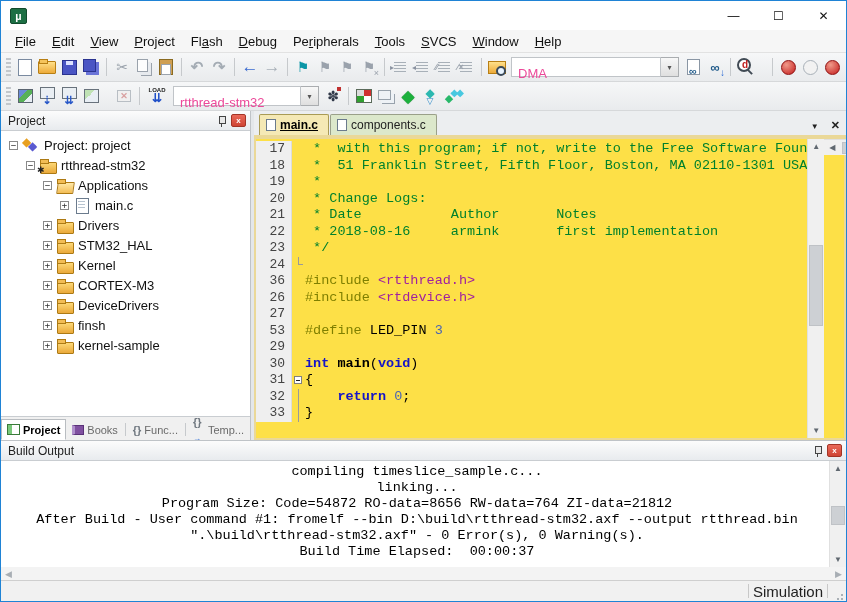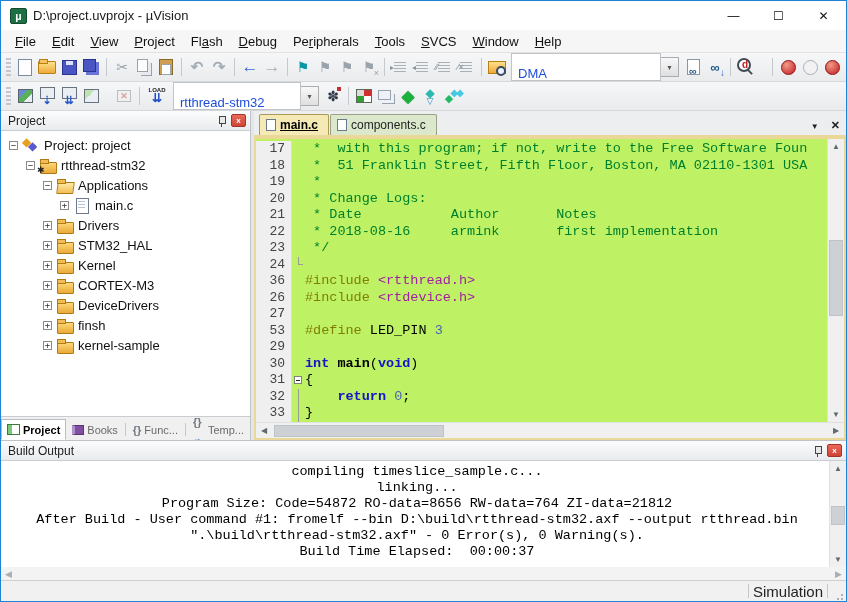--- a/index.html
+++ b/index.html
@@ -18,21 +18,21 @@
   .menu-item{font-size:13px;color:#111;padding:2px 8px;}
   .menu-item u{text-decoration:underline;}
 
   
   .toolbar{height:29px;background:linear-gradient(#f6f7f8,#e9ebed);display:flex;align-items:center;padding-left:2px;flex:0 0 auto;border-bottom:1px solid #d6d8da;overflow:hidden;white-space:nowrap;}
   .grip{width:5px;height:18px;margin:0 3px;background:repeating-linear-gradient(to bottom,#c3c7cb 0 2px,transparent 2px 4px);flex:0 0 auto;}
   .sep{width:1px;height:18px;background:#c6c9cc;margin:0 4px;flex:0 0 auto;}
   .tb-icon{width:22px;height:22px;position:relative;display:flex;align-items:center;justify-content:center;flex:0 0 auto;font-size:13px;}
   .tb-icon.caret{width:11px;font-size:8px;color:#444;}
   .combo{display:flex;align-items:center;margin:0 3px;flex:0 0 auto;}
-  .combo-field{background:#fff;border:1px solid #c0c4c8;height:28px;font-size:13px;padding:13px 6px 0;color:#1d4ed8;display:flex;align-items:center;}
+  .combo-field{background:#fff;border:1px solid #c0c4c8;height:20px;font-size:13px;padding:13px 6px 0;color:#ec4899;display:flex;align-items:center;}
   .combo-btn{width:18px;height:20px;background:linear-gradient(#f8f8f8,#dfdfdf);border:1px solid #aaadb0;border-left:none;display:flex;align-items:center;justify-content:center;font-size:8px;color:#555;}
 
   
   .new-file::before{content:"";width:12px;height:15px;background:#fff;border:1px solid #7a8aa0;}
   .open-file::before{content:"";width:16px;height:11px;background:linear-gradient(#ffe08a,#edab3a);border:1px solid #b87f14;border-radius:1px;}
   .open-file::after{content:"";position:absolute;top:3px;left:3px;width:7px;height:3px;background:#f5c45c;border:1px solid #b87f14;}
   .save::before,.save-all::before{content:"";width:13px;height:13px;background:#4a55c4;border:1px solid #2a3390;}
   .save::after{content:"";position:absolute;width:7px;height:4px;background:#dde2ff;top:5px;}
   .save-all::before{width:11px;height:11px;box-shadow:3px 3px 0 #6a74d8;margin:-3px 0 0 -3px;}
   .cut::before{content:"✂";color:#9aa2ac;font-size:14px;}
@@ -123,21 +123,21 @@
   .editor{flex:1 1 auto;display:flex;flex-direction:column;min-width:0;background:#eceef0;}
   .tabbar{height:24px;display:flex;align-items:flex-end;padding-left:5px;flex:0 0 auto;position:relative;}
   .e-tab{display:flex;align-items:center;gap:4px;height:21px;padding:0 10px 0 6px;font-size:12px;border:1px solid #9aa089;border-bottom:none;border-radius:2px 2px 0 0;margin-right:1px;}
   .e-tab.active{background:#f5e9b5;border-color:#a99b55;font-weight:bold;text-decoration:underline;}
   .e-tab:not(.active){background:#dce8cb;color:#222;}
   .tab-file-icon{width:10px;height:12px;background:#fff;border:1px solid #6b7b8d;flex:0 0 auto;}
   .tabbar-tools{position:absolute;right:6px;top:4px;display:flex;gap:12px;}
   .tab-dropdown-icon::before{content:"▼";font-size:8px;color:#222;}
   .tab-close-icon::before{content:"✕";font-size:11px;color:#222;font-weight:bold;}
 
-  .doc-frame{flex:1 1 auto;display:flex;flex-direction:column;border:2px solid #ead898;border-top:4px solid #ead898;min-height:0;background:#bef264;}
+  .doc-frame{flex:1 1 auto;display:flex;flex-direction:row;border:2px solid #ead898;border-top:4px solid #ead898;min-height:0;background:#fde047;}
   .code-zone{flex:1 1 auto;display:flex;min-height:0;}
   .code-scroll{flex:1 1 auto;overflow:hidden;display:flex;flex-direction:column;padding-top:2px;}
   .code-line{display:flex;height:16.5px;flex:0 0 auto;font-family:"Liberation Mono",monospace;font-size:13.5px;}
   .gutter{width:36px;background:#efefef;color:#444;text-align:right;padding-right:6px;flex:0 0 auto;border-right:1px solid #dcdcdc;font-size:13px;}
   .foldcol{width:13px;flex:0 0 auto;position:relative;}
   .fold-box{position:absolute;left:2px;top:4px;width:8px;height:8px;border:1px solid #808080;background:#fff;}
   .fold-box::after{content:"";position:absolute;left:1px;top:3px;width:4px;height:1px;background:#202020;}
   .fold-line{position:absolute;left:6px;top:0;bottom:0;width:1px;background:#9a9a9a;}
   .fold-end{position:absolute;left:6px;top:0;height:8px;width:5px;border-left:1px solid #9a9a9a;border-bottom:1px solid #9a9a9a;}
   .code-text{white-space:pre;color:#000;}
@@ -172,21 +172,20 @@
   .sb-grip{width:16px;height:16px;margin-left:2px;position:relative;}
   .sb-grip::before{content:"";position:absolute;right:3px;bottom:3px;width:2px;height:2px;background:#aab0b6;box-shadow:-4px 4px 0 #aab0b6,0 4px 0 #aab0b6,-4px 0 0 transparent,-8px 8px 0 #aab0b6,-4px 8px 0 #aab0b6,0 8px 0 #aab0b6;}
 </style>
 </head>
 <body>
 
 <div class="window">
 
   <div class="titlebar">
     <div class="app-icon">µ</div>
-    <div class="title-text">D:\project.uvprojx - µVision</div>
     <div class="win-controls">
       <div class="win-btn">—</div>
       <div class="win-btn">☐</div>
       <div class="win-btn">✕</div>
     </div>
   </div>
 
   <div class="menubar" id="menubar">
       <div class="menu-item"><u>F</u>ile</div>
       <div class="menu-item"><u>E</u>dit</div>

